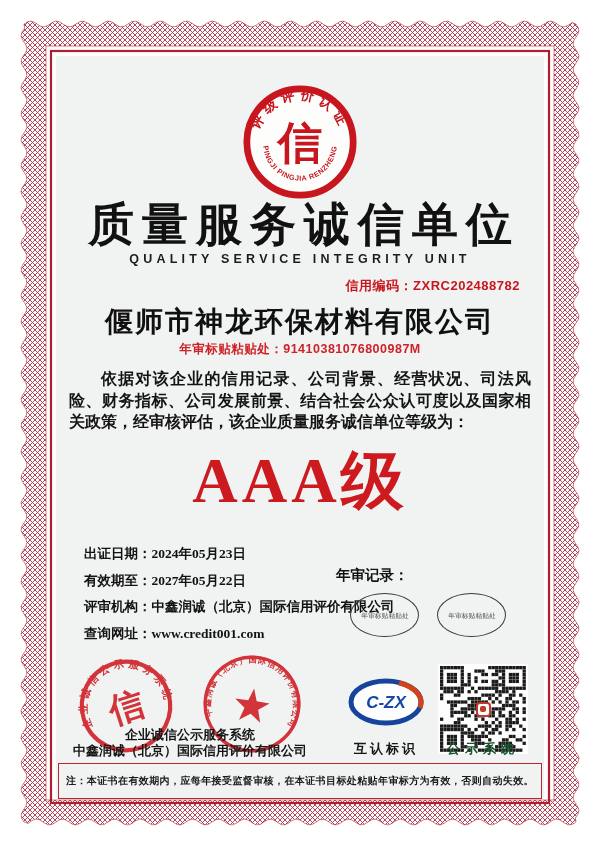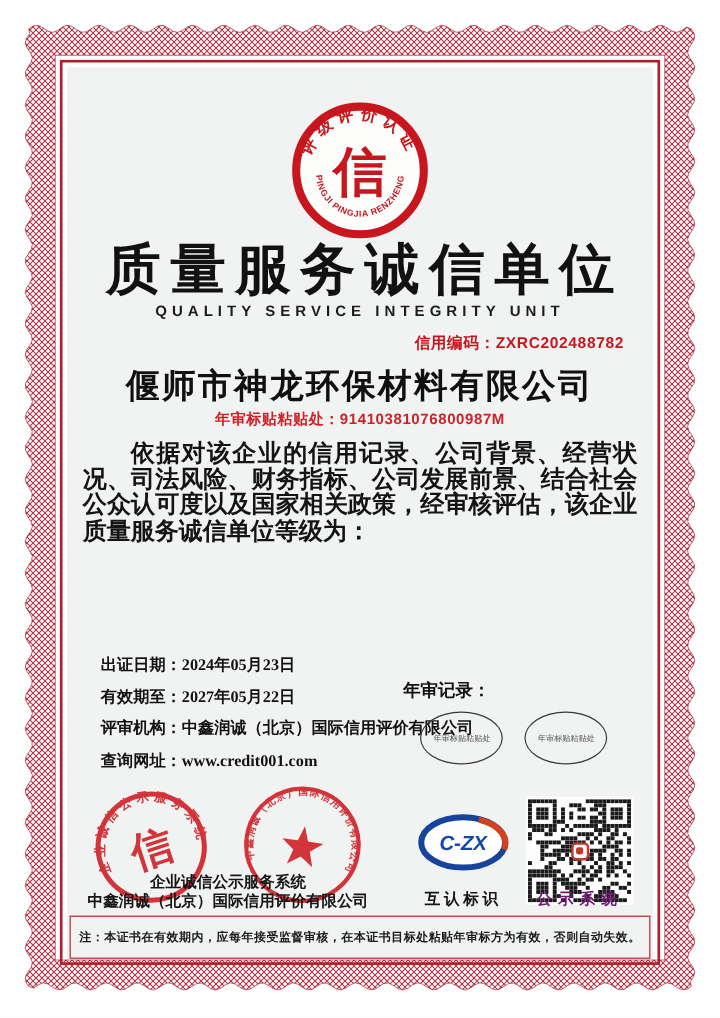--- a/index.html
+++ b/index.html
@@ -15,21 +15,21 @@
   .title-cn{left:0;top:194px;width:100%;text-align:center;font-size:46px;font-weight:bold;
         letter-spacing:8px;padding-left:8px;box-sizing:border-box;color:#111;}
   .title-en{left:0;top:252px;width:100%;text-align:center;font-size:12.5px;font-weight:bold;
         font-family:"Liberation Sans",sans-serif;letter-spacing:4.2px;color:#1c1c1c;}
   .credit-line{right:80px;top:277px;font-size:13px;font-weight:bold;
         font-family:"Liberation Sans",sans-serif;color:#c8161e;letter-spacing:0.5px;}
   .company-name{left:0;top:303px;width:100%;text-align:center;font-size:28px;font-weight:bold;
         letter-spacing:2px;color:#101010;}
   .uscc-line{left:0;top:341px;width:100%;text-align:center;font-size:12.5px;font-weight:bold;
         font-family:"Liberation Sans",sans-serif;color:#cd2228;letter-spacing:0.5px;}
-  .statement{left:69px;top:368px;width:462px;font-size:20px;font-weight:bold;
+  .statement{left:69px;top:368px;width:462px;font-size:16px;font-weight:bold;
         line-height:21.5px;text-align:justify;text-indent:2em;color:#141414;}
   .grade{left:0;top:438px;width:100%;text-align:center;font-size:63px;font-weight:bold;
         color:#cc1a1f;letter-spacing:4px;}
   
   .details{left:84px;top:545px;font-size:13.5px;font-weight:bold;color:#121212;}
   .detail-row{margin-bottom:8.5px;white-space:nowrap;}
   .annual-label{left:336px;top:566px;font-size:14.5px;font-weight:bold;color:#121212;}
   .sticker{width:67px;height:42px;border:1.5px solid #3a3a3a;border-radius:50%;
         display:flex;align-items:center;justify-content:center;background:transparent;}
   .sticker span{font-size:8px;color:#555;transform:scale(0.85);white-space:nowrap;}
@@ -45,21 +45,21 @@
   .mutual-logo{left:344px;top:676px;width:84px;height:58px;}
   .mutual-caption{left:344px;top:740px;width:84px;text-align:center;font-size:13px;
         font-weight:bold;letter-spacing:3px;color:#161616;}
   .qr-wrap{left:438px;top:664px;width:90px;height:90px;background:#fdfdfd;padding:2px;
         box-sizing:border-box;}
   .qr-center{position:absolute;left:50%;top:50%;width:15px;height:15px;margin:-7.5px 0 0 -7.5px;
         background:#fff;border:2px solid #c0392b;border-radius:4px;box-sizing:border-box;
         display:flex;align-items:center;justify-content:center;}
   .qr-center i{width:6px;height:6px;background:#c0392b;border-radius:2px;}
   .qr-caption{left:430px;top:740px;width:106px;text-align:center;font-size:13px;
-        font-weight:bold;letter-spacing:5px;color:#701a75;}
+        font-weight:bold;letter-spacing:5px;color:#14532d;}
   
   .note-box{left:58px;top:763px;width:484px;height:36px;border:1.5px solid #b8272f;
         box-sizing:border-box;display:flex;align-items:center;justify-content:center;z-index:6;
         background:rgba(241,243,242,0.6);}
   .note-box span{font-size:10px;font-weight:bold;letter-spacing:0.4px;color:#1a1a1a;
         white-space:nowrap;}
 </style>
 </head>
 <body>
 
@@ -93,20 +93,21 @@
   <div class="abs title-cn">质量服务诚信单位</div>
   <div class="abs title-en">QUALITY SERVICE INTEGRITY UNIT</div>
 
   <div class="abs credit-line"><span>信用编码：</span><span>ZXRC202488782</span></div>
 
   <div class="abs company-name">偃师市神龙环保材料有限公司</div>
   <div class="abs uscc-line"><span>年审标贴粘贴处：</span><span>91410381076800987M</span></div>
 
   <div class="abs statement">依据对该企业的信用记录、公司背景、经营状况、司法风险、财务指标、公司发展前景、结合社会公众认可度以及国家相关政策，经审核评估，该企业质量服务诚信单位等级为：</div>
 
+  <div class="abs grade">AAA级</div>
 
   <div class="abs details">
     <div class="detail-row"><span>出证日期：</span><span>2024年05月23日</span></div>
     <div class="detail-row"><span>有效期至：</span><span>2027年05月22日</span></div>
     <div class="detail-row"><span>评审机构：</span><span>中鑫润诚（北京）国际信用评价有限公司</span></div>
     <div class="detail-row"><span>查询网址：</span><span>www.credit001.com</span></div>
   </div>
 
   <div class="abs annual-label">年审记录：</div>
   <div class="abs sticker sticker1">

